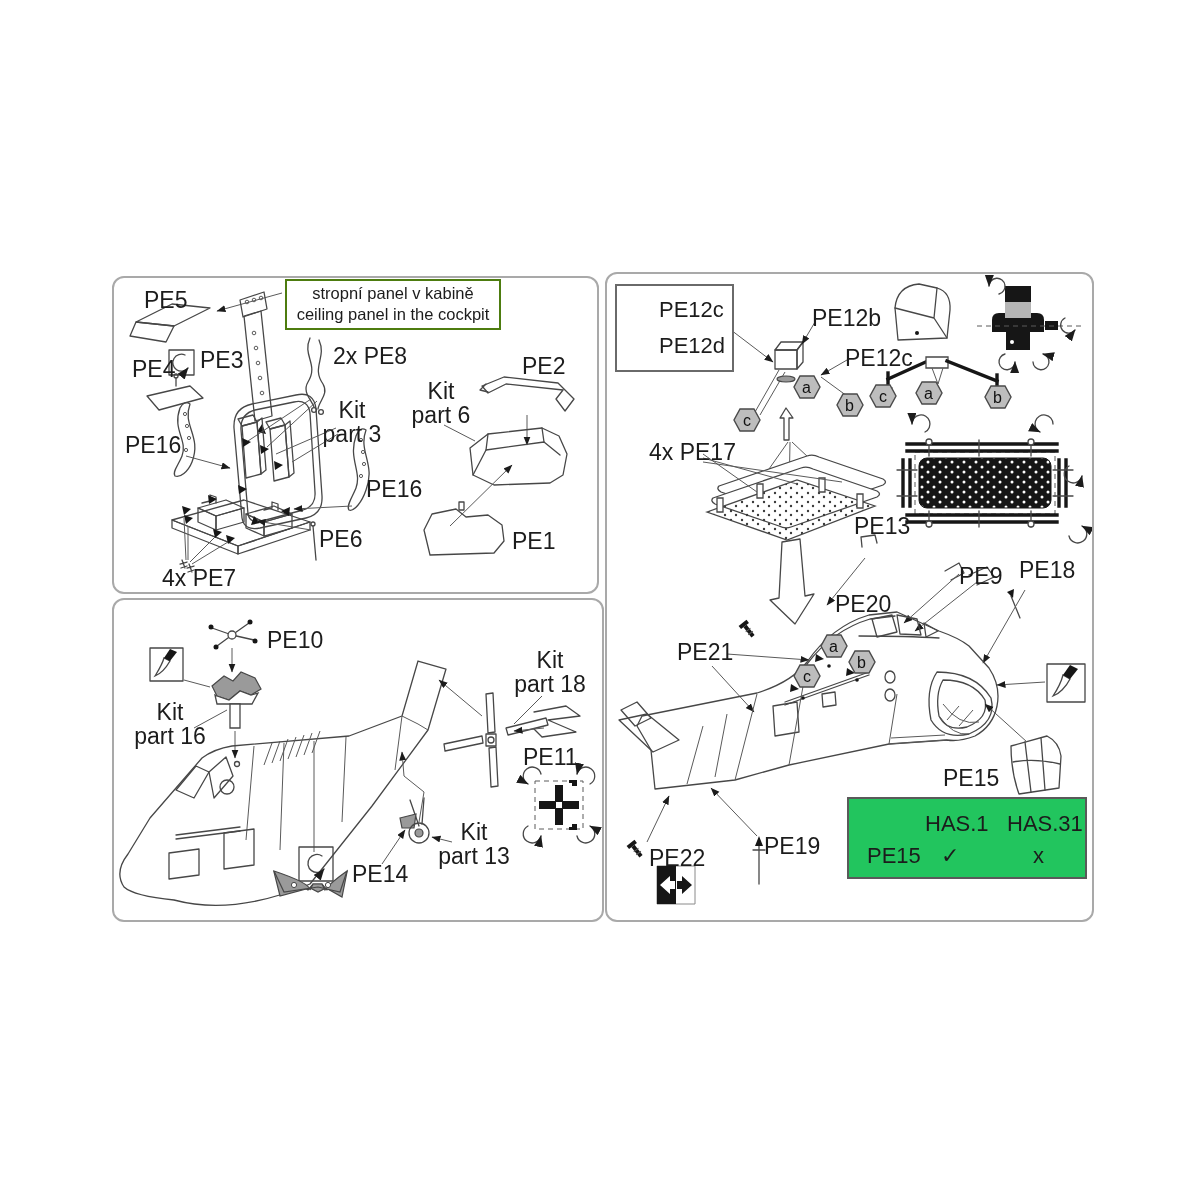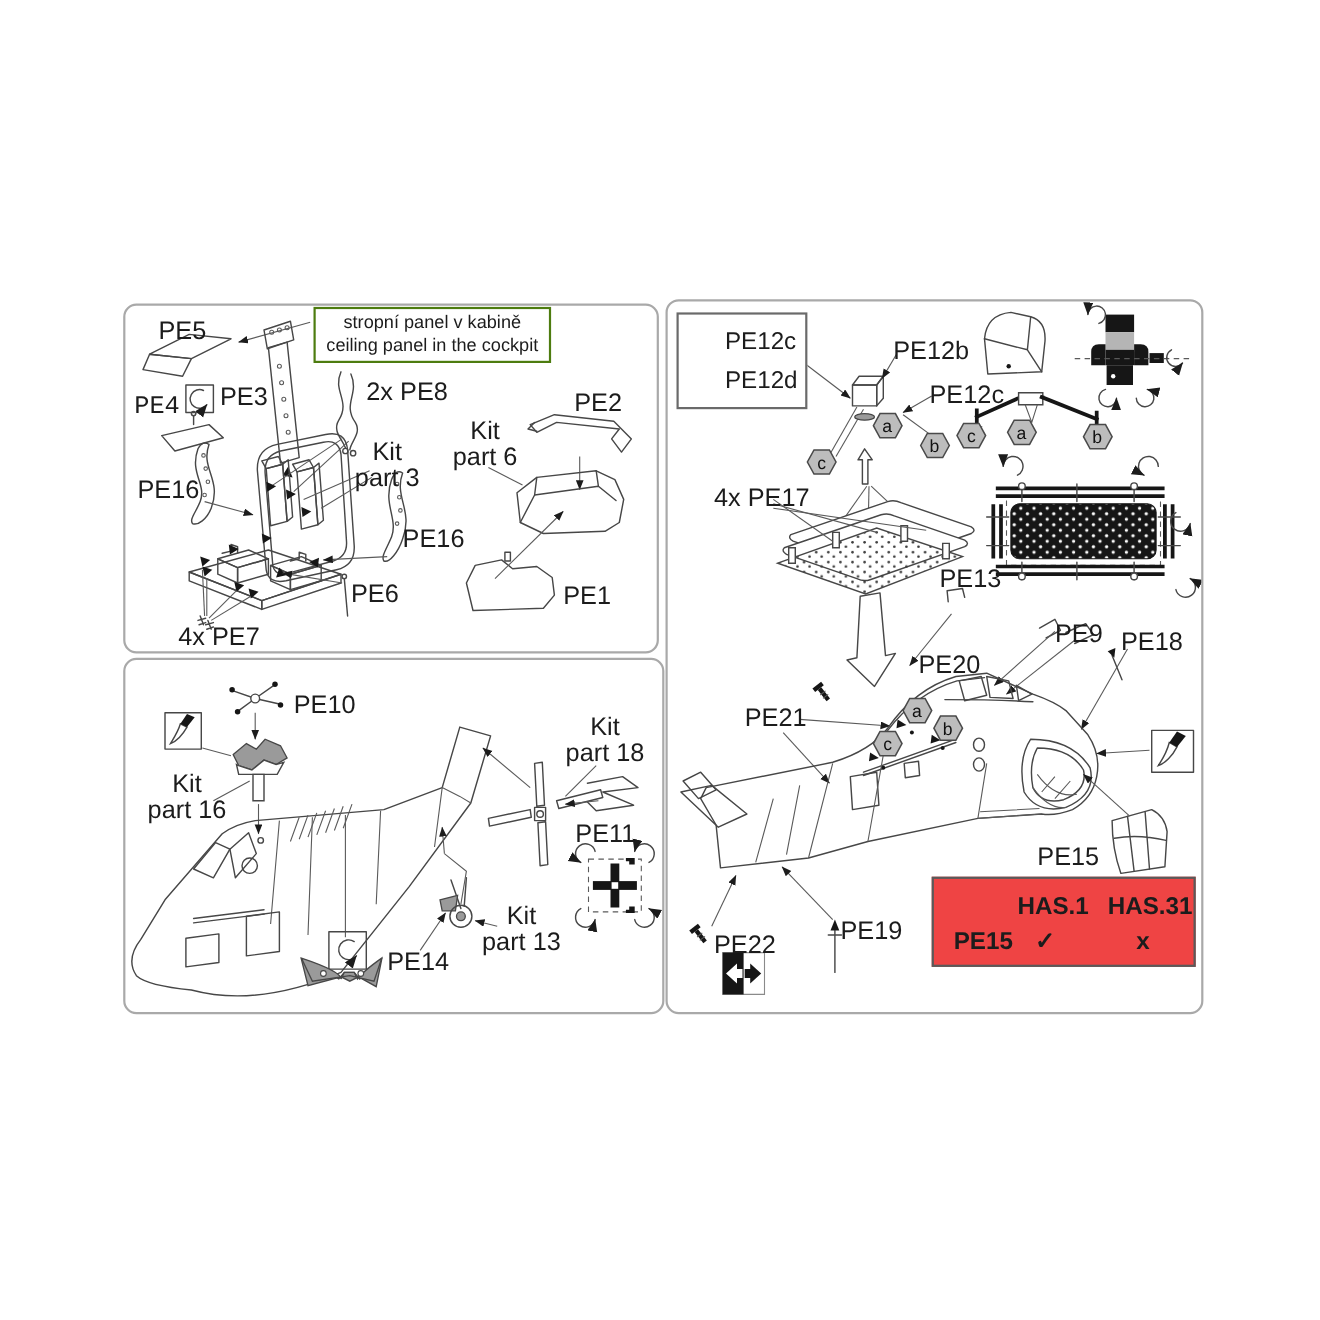--- a/index.html
+++ b/index.html
@@ -4,21 +4,21 @@
 <style>
   html,body{margin:0;padding:0;background:#fff;}
   body{width:1200px;height:1200px;font-family:"Liberation Sans",sans-serif;color:#1c1c1c;}
   .sheet{position:relative;width:1200px;height:1200px;background:#fff;overflow:hidden;}
   .panel{position:absolute;border:2px solid #a9a9a9;border-radius:12px;background:#fff;}
   .panel>svg{position:absolute;left:0;top:0;}
   .lbl{position:absolute;font-size:23px;line-height:1.05;white-space:nowrap;}
   .lbl.c{text-align:center;white-space:normal;}
   .note{position:absolute;border:2px solid #4d7c0f;background:#fff;font-size:16.5px;line-height:1.3;text-align:center;padding:2px 8px;}
   .legendbox{position:absolute;border:2px solid #6a6a6a;background:#fff;}
-  .tblbox{position:absolute;border:2px solid #5a5a5a;background:#ef4444;font-size:22px;font-weight:bold;}
+  .tblbox{position:absolute;border:2px solid #5a5a5a;background:#22c55e;font-size:22px;}
   .tblbox span{position:absolute;white-space:nowrap;}
   svg path,svg line,svg rect,svg polygon,svg polyline,svg circle,svg ellipse{vector-effect:non-scaling-stroke;}
   .ln{stroke:#474747;fill:none;stroke-width:1.3;stroke-linecap:round;stroke-linejoin:round;}
   .thn{stroke:#5a5a5a;fill:none;stroke-width:1;}
   .thk{stroke:#161616;fill:none;stroke-width:3.4;stroke-linecap:square;}
   .blk{fill:#161616;stroke:none;}
   .gry{fill:#9a9a9a;stroke:#474747;stroke-width:1.2;}
   .wht{fill:#fff;stroke:#474747;stroke-width:1.3;}
   .hex{fill:#bdbdbd;stroke:#4a4a4a;stroke-width:1.4;}
   .hextxt{font:16px "Liberation Sans",sans-serif;fill:#111;}
@@ -163,21 +163,21 @@
         <rect class="ln" x="345" y="224" width="5" height="8"></rect>
         <line class="thn" x1="336" y1="248" x2="398" y2="187" marker-end="url(#a1)"></line>
       </g>
     </svg>
     <div class="note" style="left:171px;top:1px;width:196px;">
       <div>stropní panel v kabině</div>
       <div>ceiling panel in the cockpit</div>
     </div>
     <div class="lbl" style="left:30px;top:10px;">PE5</div>
     <div class="lbl" style="left:86px;top:70px;">PE3</div>
-    <div class="lbl" style="left:8px;top:79px;font-family:Liberation Mono, monospace;">PE4</div>
+    <div class="lbl" style="left:18px;top:79px;">PE4</div>
     <div class="lbl" style="left:219px;top:66px;">2x PE8</div>
     <div class="lbl c" style="left:205px;top:120px;width:66px;">
       <div>Kit</div>
         <div>part 3</div>
     </div>
     <div class="lbl" style="left:11px;top:155px;">PE16</div>
     <div class="lbl" style="left:252px;top:199px;">PE16</div>
     <div class="lbl" style="left:205px;top:249px;">PE6</div>
     <div class="lbl" style="left:48px;top:288px;">4x PE7</div>
     <div class="lbl c" style="left:288px;top:101px;width:78px;">
@@ -534,21 +534,21 @@
 
     <div class="legendbox" style="left:8px;top:10px;width:115px;height:84px;"></div>
     <div class="lbl" style="left:52px;top:24px;font-size:22px;">PE12c</div>
     <div class="lbl" style="left:52px;top:60px;font-size:22px;">PE12d</div>
     <div class="lbl" style="left:205px;top:32px;">PE12b</div>
     <div class="lbl" style="left:238px;top:72px;">PE12c</div>
     <div class="lbl" style="left:42px;top:166px;">4x PE17</div>
     <div class="lbl" style="left:247px;top:228px;margin-top:12px;">PE13</div>
     <div class="lbl" style="left:228px;top:270px;margin-top:48px;">PE20</div>
     <div class="lbl" style="left:352px;top:268px;margin-top:22px;">PE9</div>
-    <div class="lbl" style="left:412px;top:297px;">PE18</div>
+    <div class="lbl" style="left:412px;top:284px;">PE18</div>
     <div class="lbl" style="left:70px;top:366px;">PE21</div>
     <div class="lbl" style="left:336px;top:492px;">PE15</div>
     <div class="lbl" style="left:42px;top:572px;">PE22</div>
     <div class="lbl" style="left:157px;top:560px;">PE19</div>
 
     <div class="tblbox" style="left:240px;top:523px;width:236px;height:78px;">
       <span style="left:76px;top:12px;">HAS.1</span>
       <span style="left:158px;top:12px;">HAS.31</span>
       <span style="left:18px;top:44px;">PE15</span>
       <span style="left:92px;top:44px;">✓</span>

